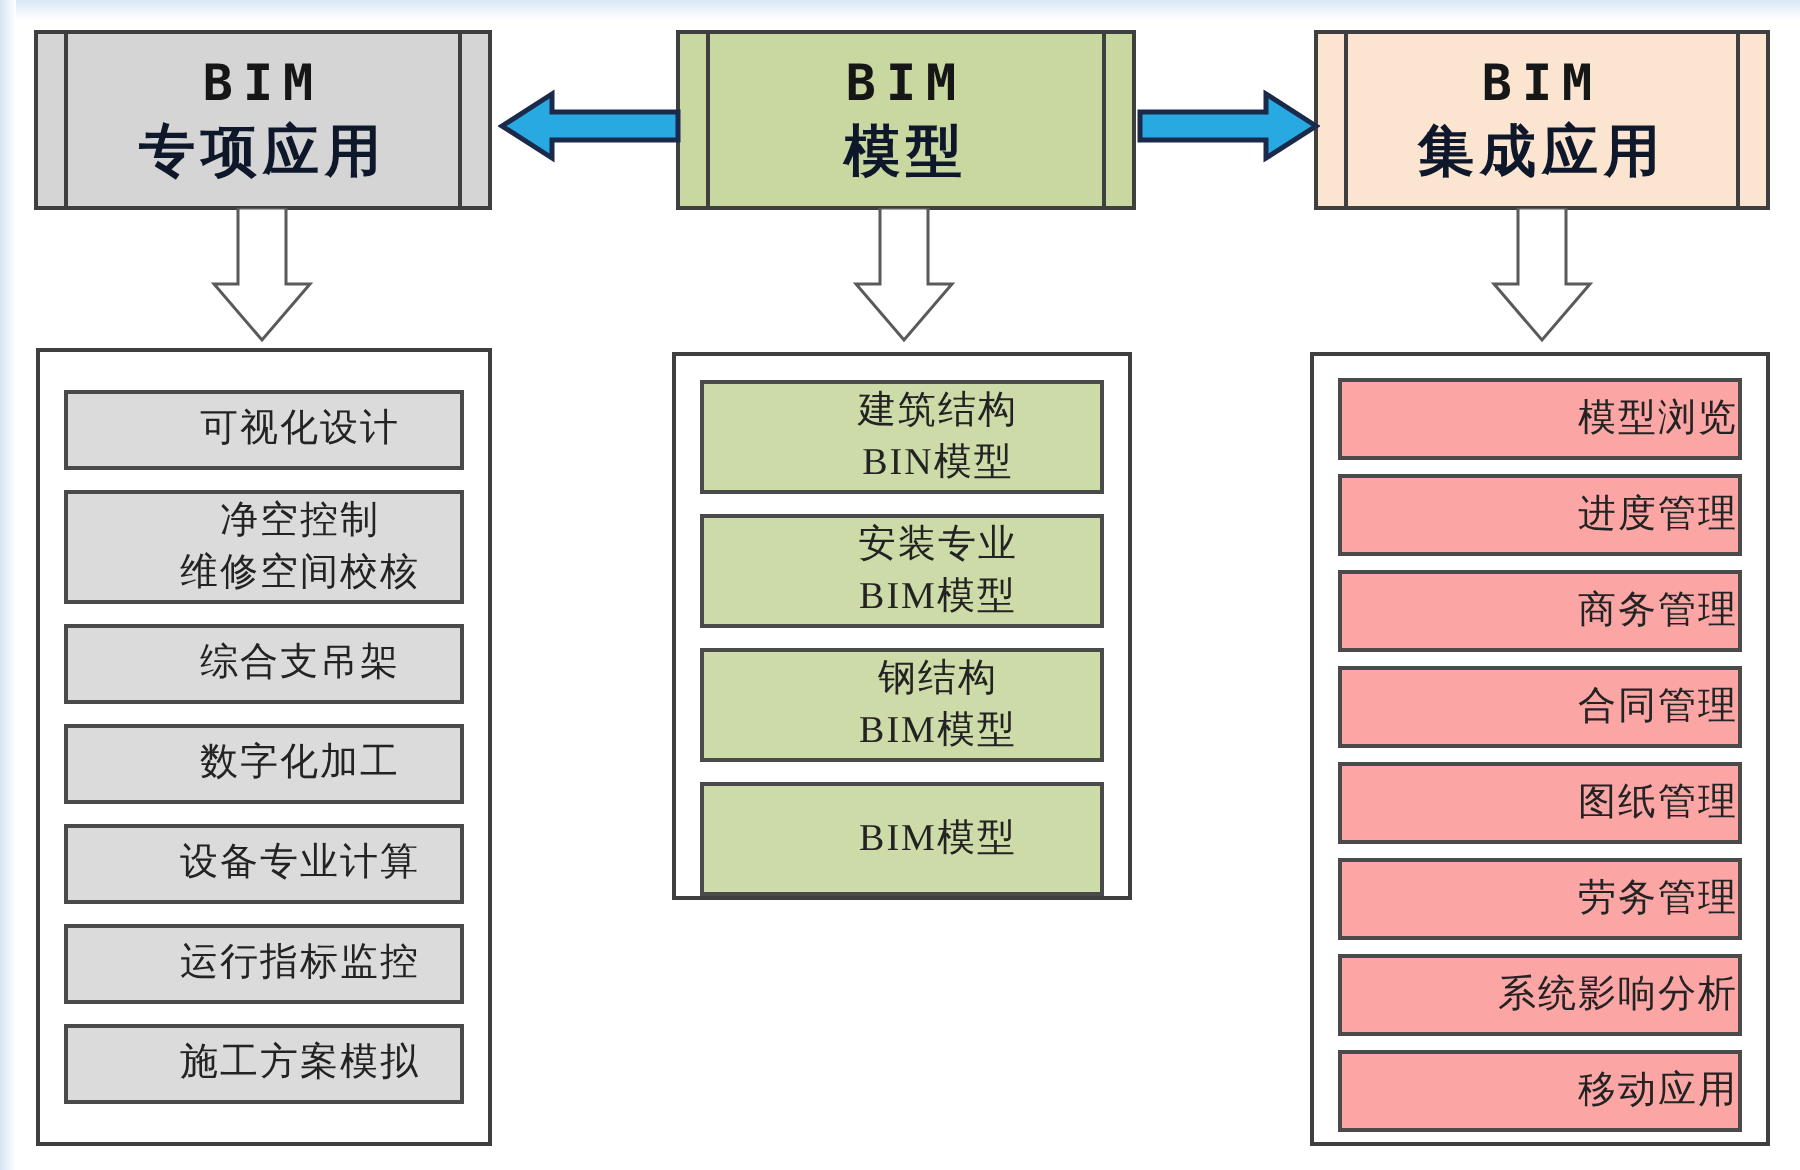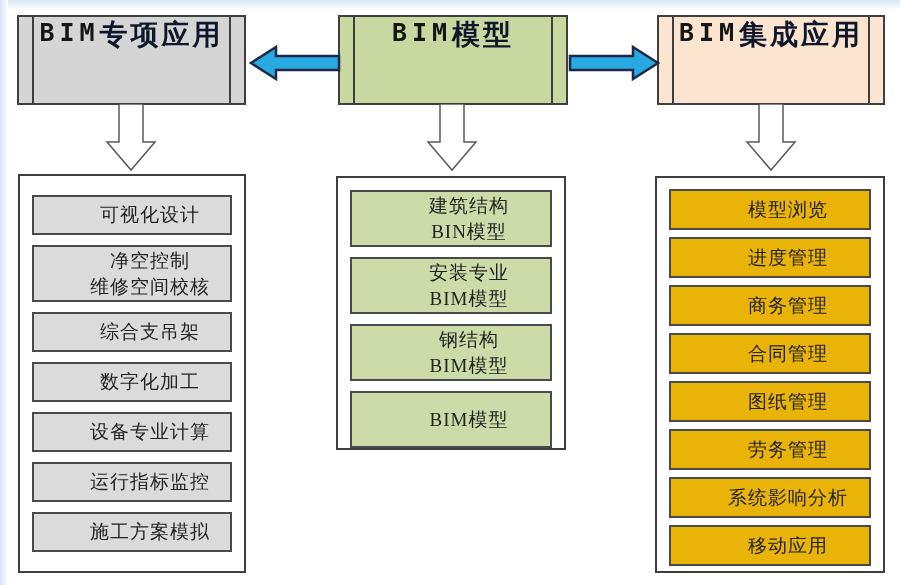--- a/index.html
+++ b/index.html
@@ -9,21 +9,21 @@
   .canvas { position: absolute; left: 0; top: 0; width: 900px; height: 585px; background: #ffffff; }
 
   
   .edge-top  { position: absolute; left: 0; top: 0; width: 900px; height: 10px;
                background: linear-gradient(#d9e8f6, #ffffff); }
   .edge-left { position: absolute; left: 0; top: 0; width: 8px; height: 585px;
                background: linear-gradient(90deg, #d5e5f4, #ffffff); }
 
   
   .hdr { position: absolute; top: 15px; height: 90px; border: 2px solid #3f3f3f;
-         display: flex; flex-direction: row; align-items: flex-start; justify-content: center; }
+         display: flex; flex-direction: column; align-items: center; justify-content: center; }
   .hdr::before, .hdr::after { content: ""; position: absolute; top: 0; bottom: 0; width: 0;
          border-left: 2px solid #3f3f3f; }
   .hdr::before { left: 13px; }
   .hdr::after  { right: 13px; }
   .hdr-left  { left: 17px;  width: 229px; background: #d5d5d5; }
   .hdr-mid   { left: 338px; width: 230px; background: #c9d8a1; }
   .hdr-right { left: 657px; width: 228px; background: #fbe5d1; }
   .hdr-line1 { font-family: "DejaVu Sans Mono", monospace; font-weight: bold;
                font-size: 25px; letter-spacing: 5px; color: #161616; line-height: 32px; }
   .hdr-line2 { font-weight: bold; font-size: 28px; letter-spacing: 3px;
@@ -49,21 +49,21 @@
 
   .item { border: 2px solid #4a4a4a; display: flex; flex-direction: column;
           align-items: center; justify-content: center; flex: 0 0 auto; padding-left: 36px; }
   .item-line { font-family: "Liberation Serif", serif; font-size: 19px; color: #232323;
                line-height: 26px; letter-spacing: 1px; white-space: nowrap; }
   .h1 { height: 40px; }
   .h2 { height: 57px; }
   .cont-right .h1 { height: 41px; }
   .cont-left  .item { background: #dbdbdb; }
   .cont-mid   .item { background: #ccdba7; }
-  .cont-right .item { background: #eab308; }
+  .cont-right .item { background: #fca5a5; align-items: flex-end; }
 </style>
 </head>
 <body>
 
 <div class="canvas">
   <div class="edge-top"></div>
   <div class="edge-left"></div>
 
   <div class="hdr hdr-left">
     <div class="hdr-line1">BIM</div>

